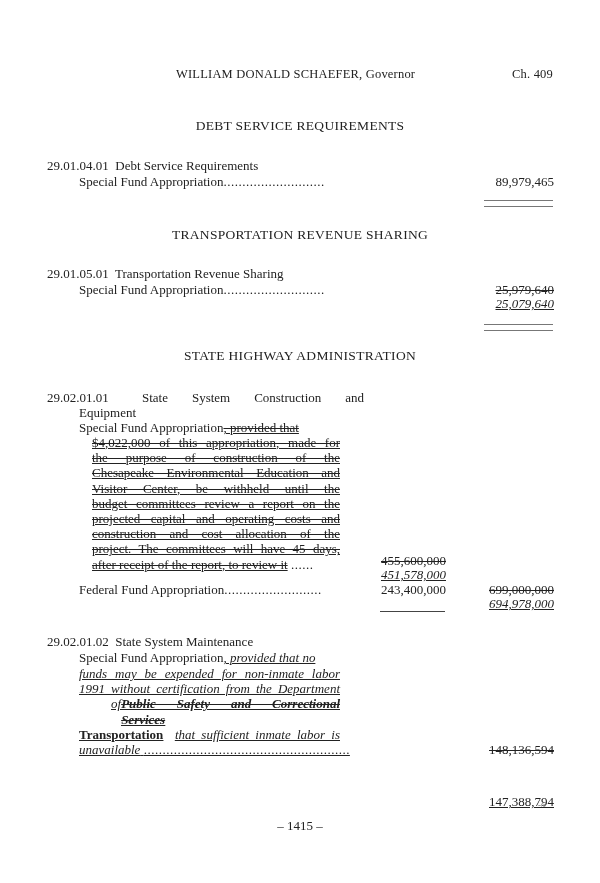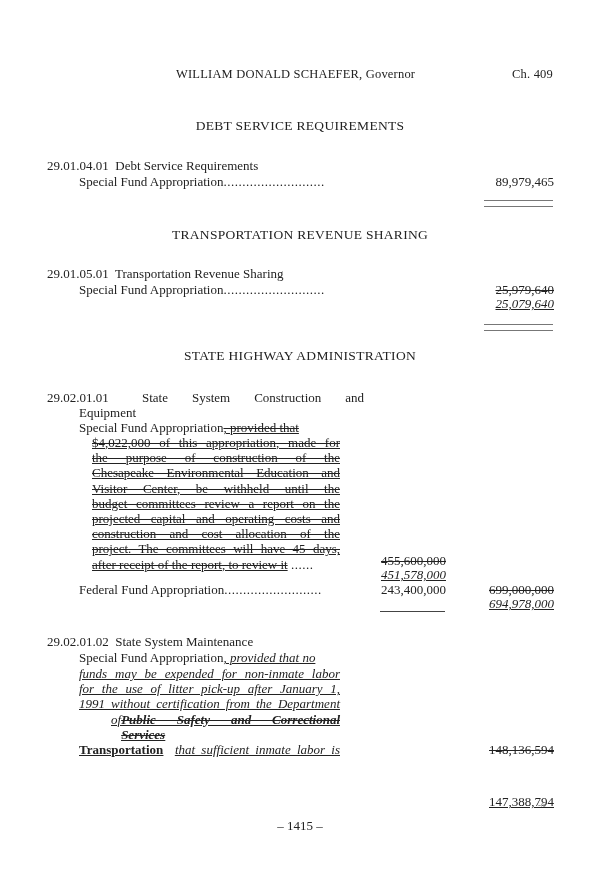--- a/index.html
+++ b/index.html
@@ -83,29 +83,29 @@
 
 <div class="abs t" style="left:47px; top:634px;">
   <span>29.02.01.02</span>&nbsp;
   <span>State System Maintenance</span>
 </div>
 <div class="abs t" style="left:79px; top:650px;">
   <span>Special Fund Appropriation</span><span class="ital ul">, provided that no</span>
 </div>
 <div class="block" style="left:79px; top:666px; width:261px;text-decoration:underline;">
   <div class="ital ul" style="text-align-last:justify;">funds may be expended for non-inmate labor</div>
-  <div class="ital ul" style="text-align-last:justify;">for the use of litter pick-up after January 1,</div>
   <div class="ital ul" style="text-align-last:justify;">1991 without certification from the Department</div>
   <div style="display:flex; justify-content:space-between;margin-left:32px;">
     <span class="ital ul">of</span>
     <span class="bold strike-ul" style="font-style:italic; word-spacing:14px;">Public Safety and Correctional Services</span>
   </div>
   <div style="display:flex; justify-content:space-between;">
     <span class="bold ul">Transportation</span>
     <span class="ital ul" style="word-spacing:3px;">that sufficient inmate labor is</span>
   </div>
+  <div style="white-space:nowrap; text-align:left;"><span class="ital ul">unavailable</span> <span class="dots">.......................................................</span></div>
 </div>
 <div class="abs num strike" style="right:46px; top:742px;">148,136,594</div>
 <div class="abs num ul" style="right:46px; top:794px;">147,388,794</div>
 
 <div class="abs" style="left:538px; top:800px; font-size:9px; color:#666;">-≈</div>
 
 <div class="abs" style="left:0; width:600px; text-align:center; top:818px; font-size:13px;">– 1415 –</div>
 
 </body></html>

